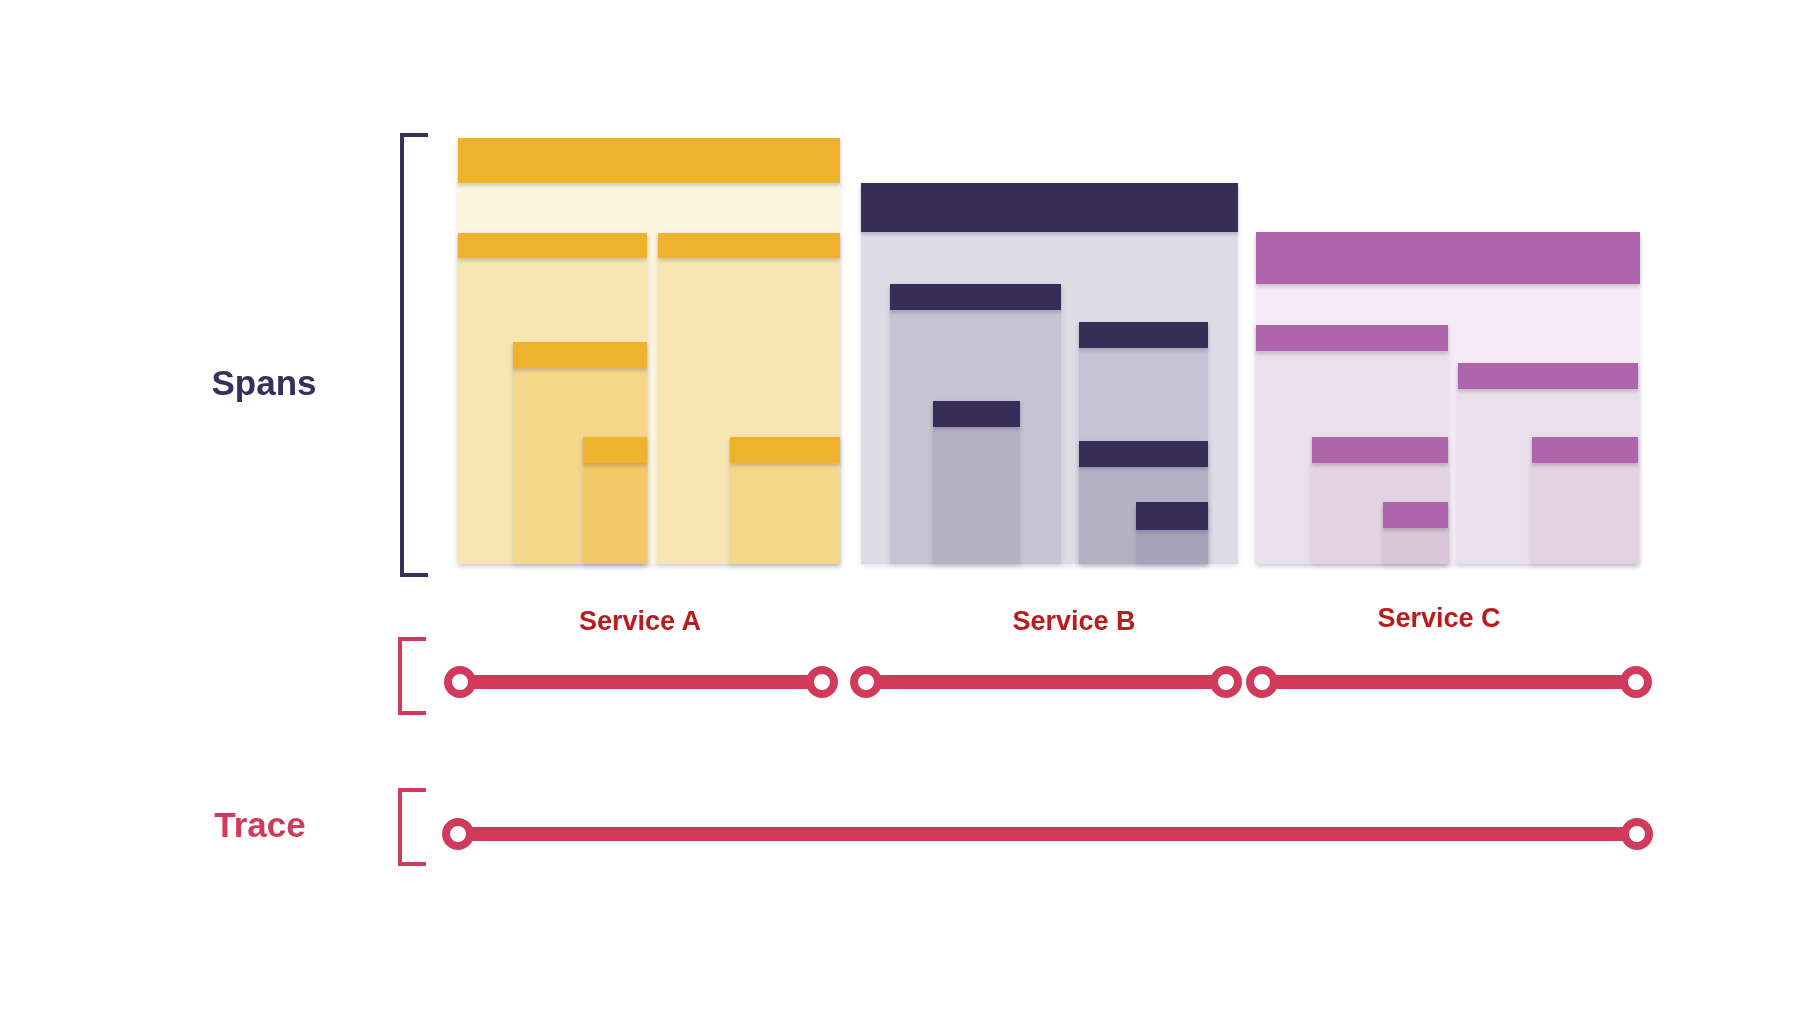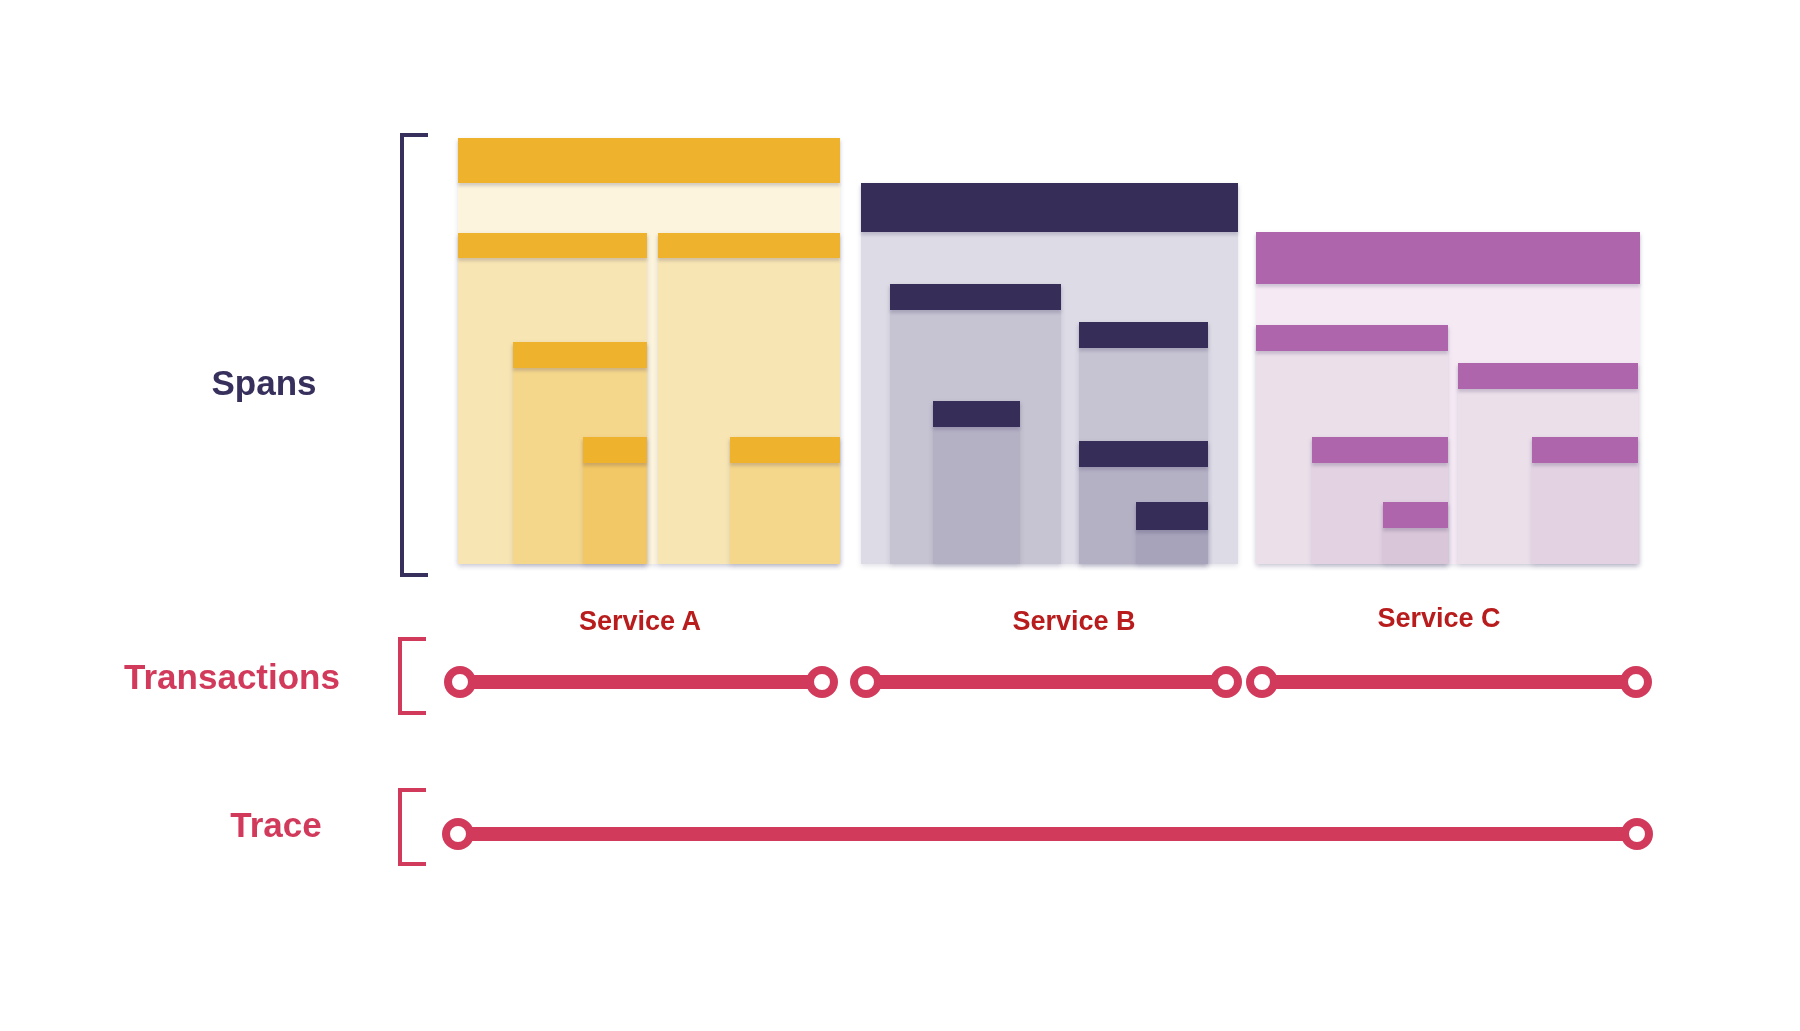--- a/index.html
+++ b/index.html
@@ -72,22 +72,21 @@
     border-radius: 50%;
     background: #ffffff;
   }
 </style>
 </head>
 <body>
 
 <div class="stage">
 
   <div class="big-label navy" id="lbl-spans" style="left: 264px; top: 362px;">Spans</div>
-  <div class="big-label crimson" id="lbl-transactions" style="left: 232px; top: 656px;">Transactions</div>
-  <div class="big-label crimson" id="lbl-trace" style="left: 276px; top: 804px;">Trace</div>
+  <div class="big-label crimson" id="lbl-trace" style="left: 260px; top: 804px;">Trace</div>
 
   <div class="bracket navy" id="br-spans" style="left: 400px; top: 133px; height: 444px;"></div>
   <div class="bracket crimson" id="br-transactions" style="left: 398px; top: 637px; height: 78px;"></div>
   <div class="bracket crimson" id="br-trace" style="left: 398px; top: 788px; height: 78px;"></div>
 
   <div id="spans-layer">
       <div class="span-block" style="left: 458px; top: 138px; width: 382px; height: 426px; background: rgb(252, 244, 220);">
         <div class="span-header" style="height: 45px; background: rgb(239, 178, 44);"></div>
       </div>
       <div class="span-block" style="left: 458px; top: 233px; width: 189px; height: 331px; background: rgb(248, 229, 180);">

